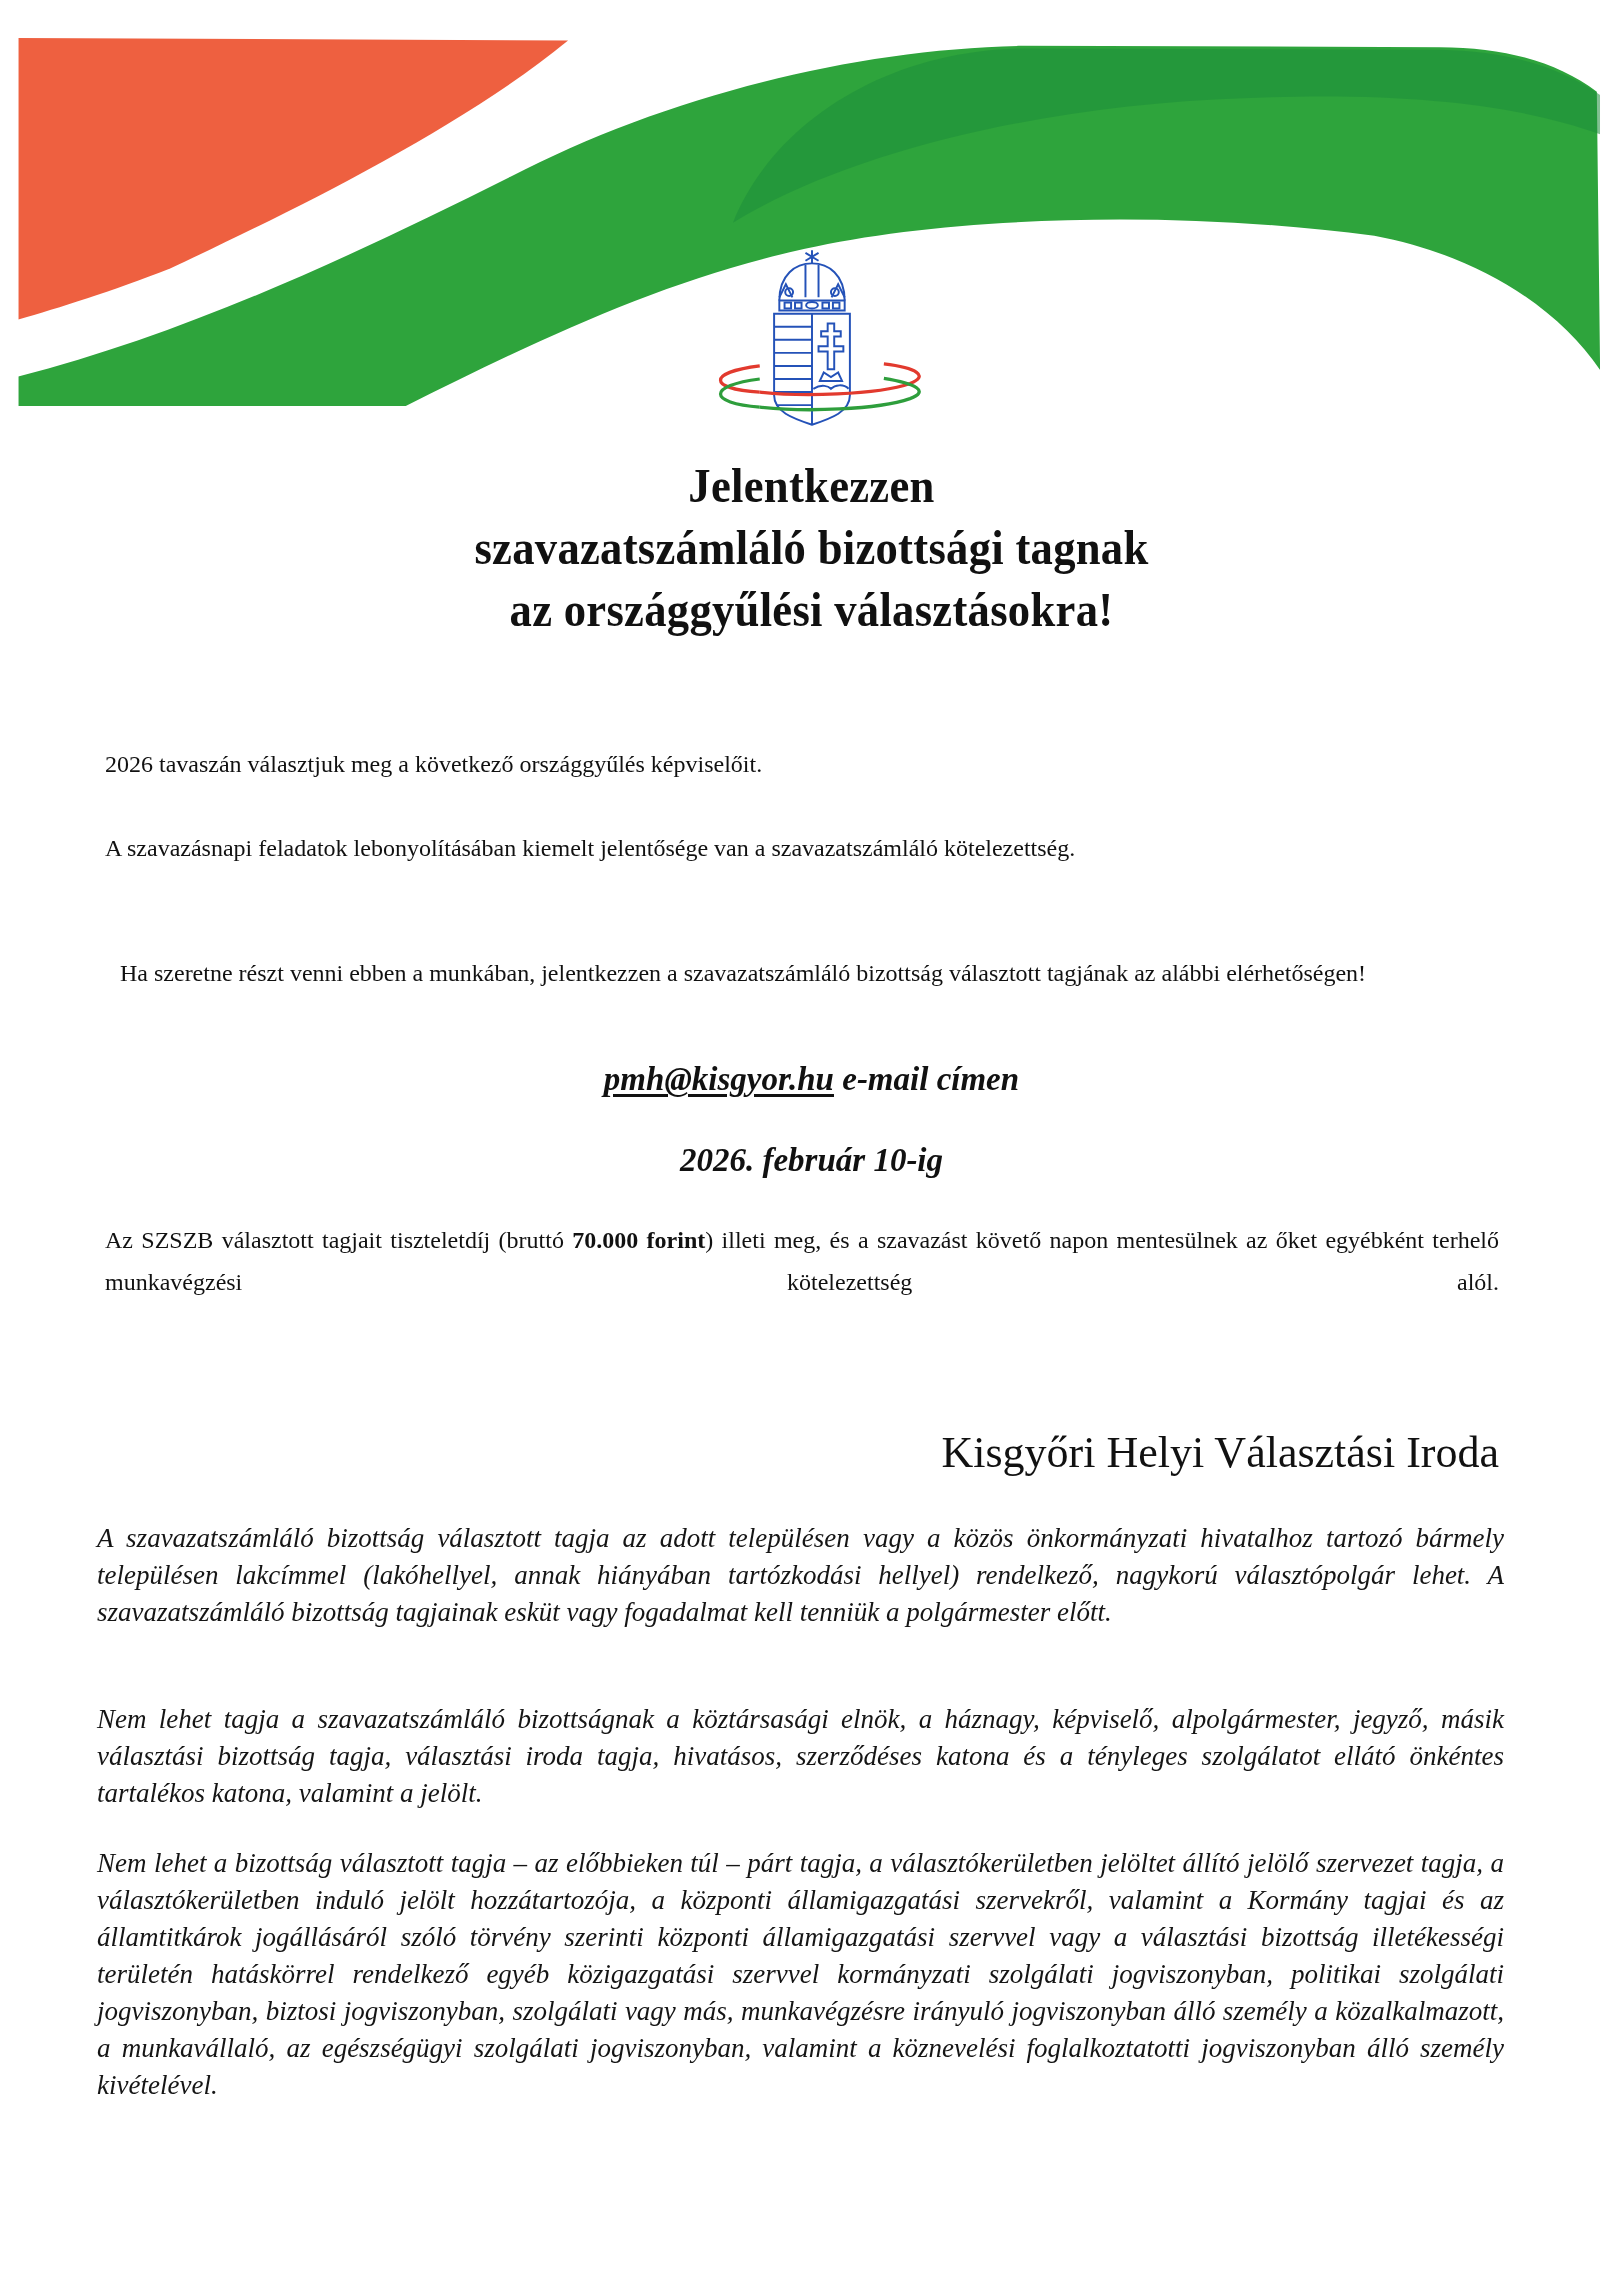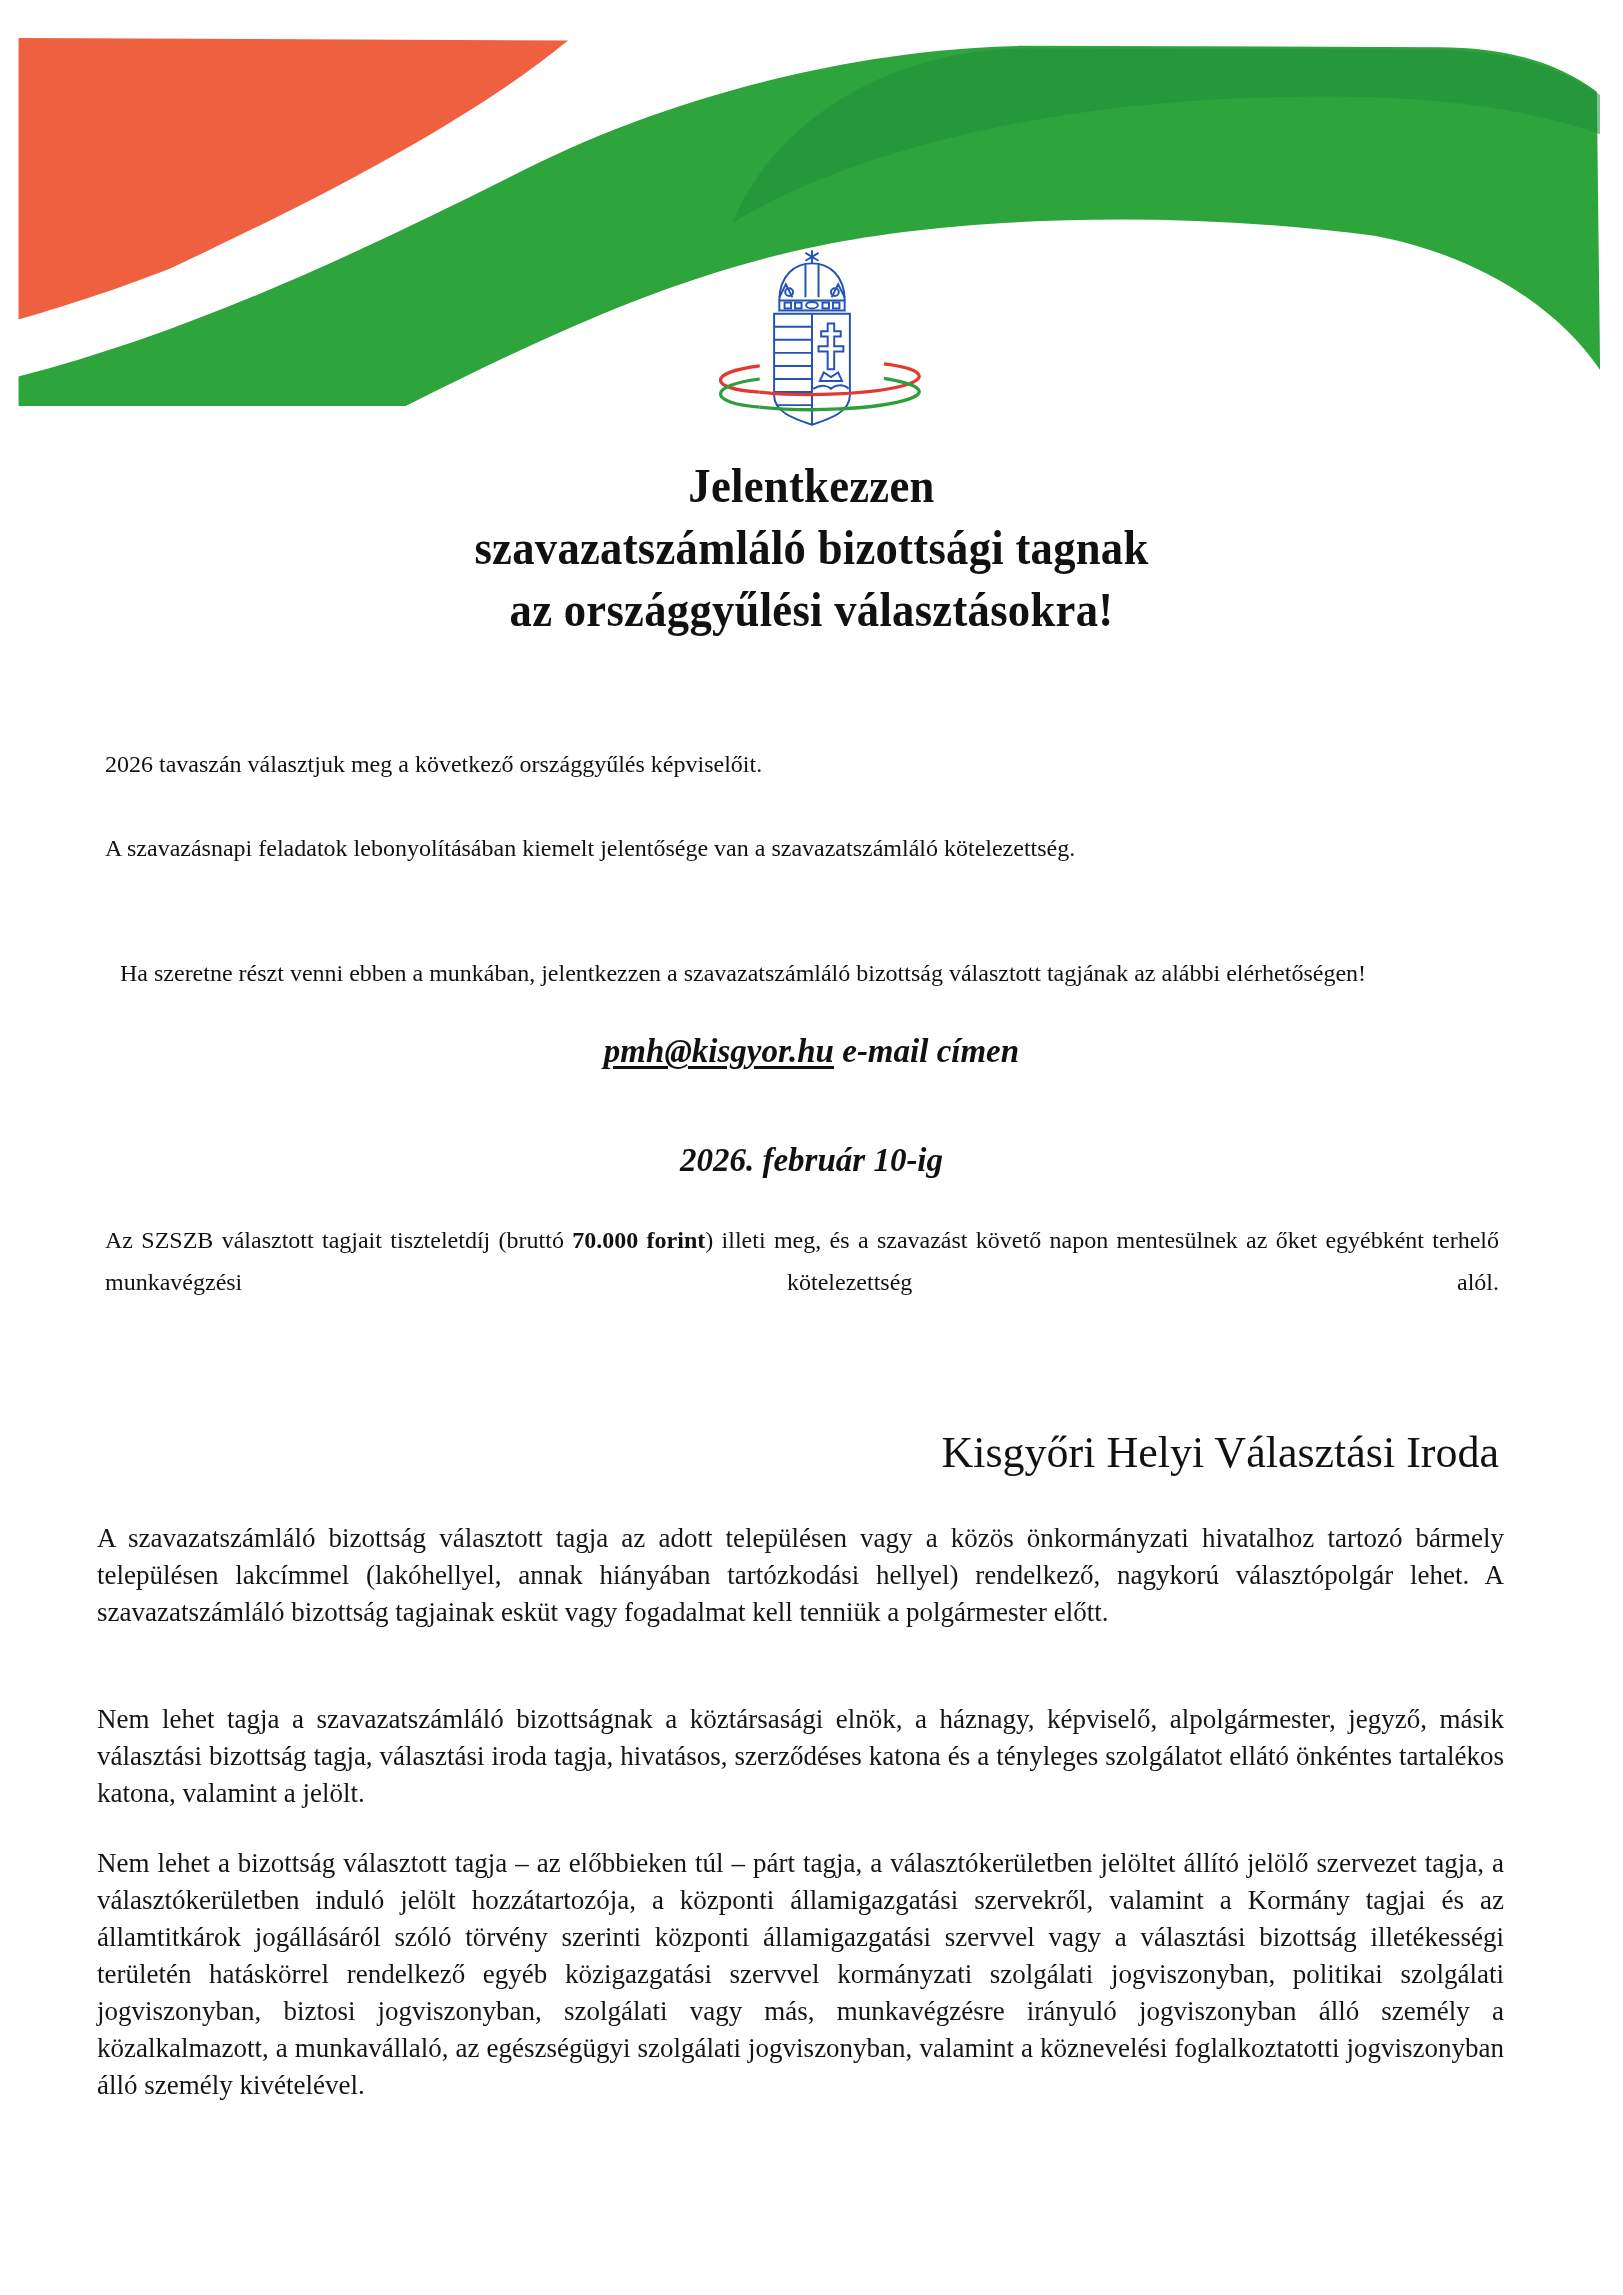--- a/index.html
+++ b/index.html
@@ -61,39 +61,40 @@
   .center-line {
     position: absolute;
     left: 0;
     width: 1623px;
     text-align: center;
     font-size: 33px;
     font-weight: bold;
     font-style: italic;
     margin: 0;
   }
-  .email-line { top: 1033px; }
+  .email-line { top: 1061px; }
   .email-line .email { text-decoration: underline; text-decoration-thickness: 2.6px; text-underline-offset: 3.9px; }
   .date-line { top: 1142px; }
   .p4 {
     top: 1219px;
     text-align: justify;
     text-align-last: justify;
   }
   .signature {
     position: absolute;
     right: 124px;
     top: 1427px;
     font-size: 44px;
     margin: 0;
   }
   .note {
     position: absolute;
     left: 97px;
     width: 1407px;
+    font-style: italic;
     font-size: 27px;
     line-height: 37px;
     text-align: justify;
     text-align-last: left;
     margin: 0;
     color: #151515;
   }
   .n1 { top: 1520px; }
   .n2 { top: 1701px; }
   .n3 { top: 1845px; }

